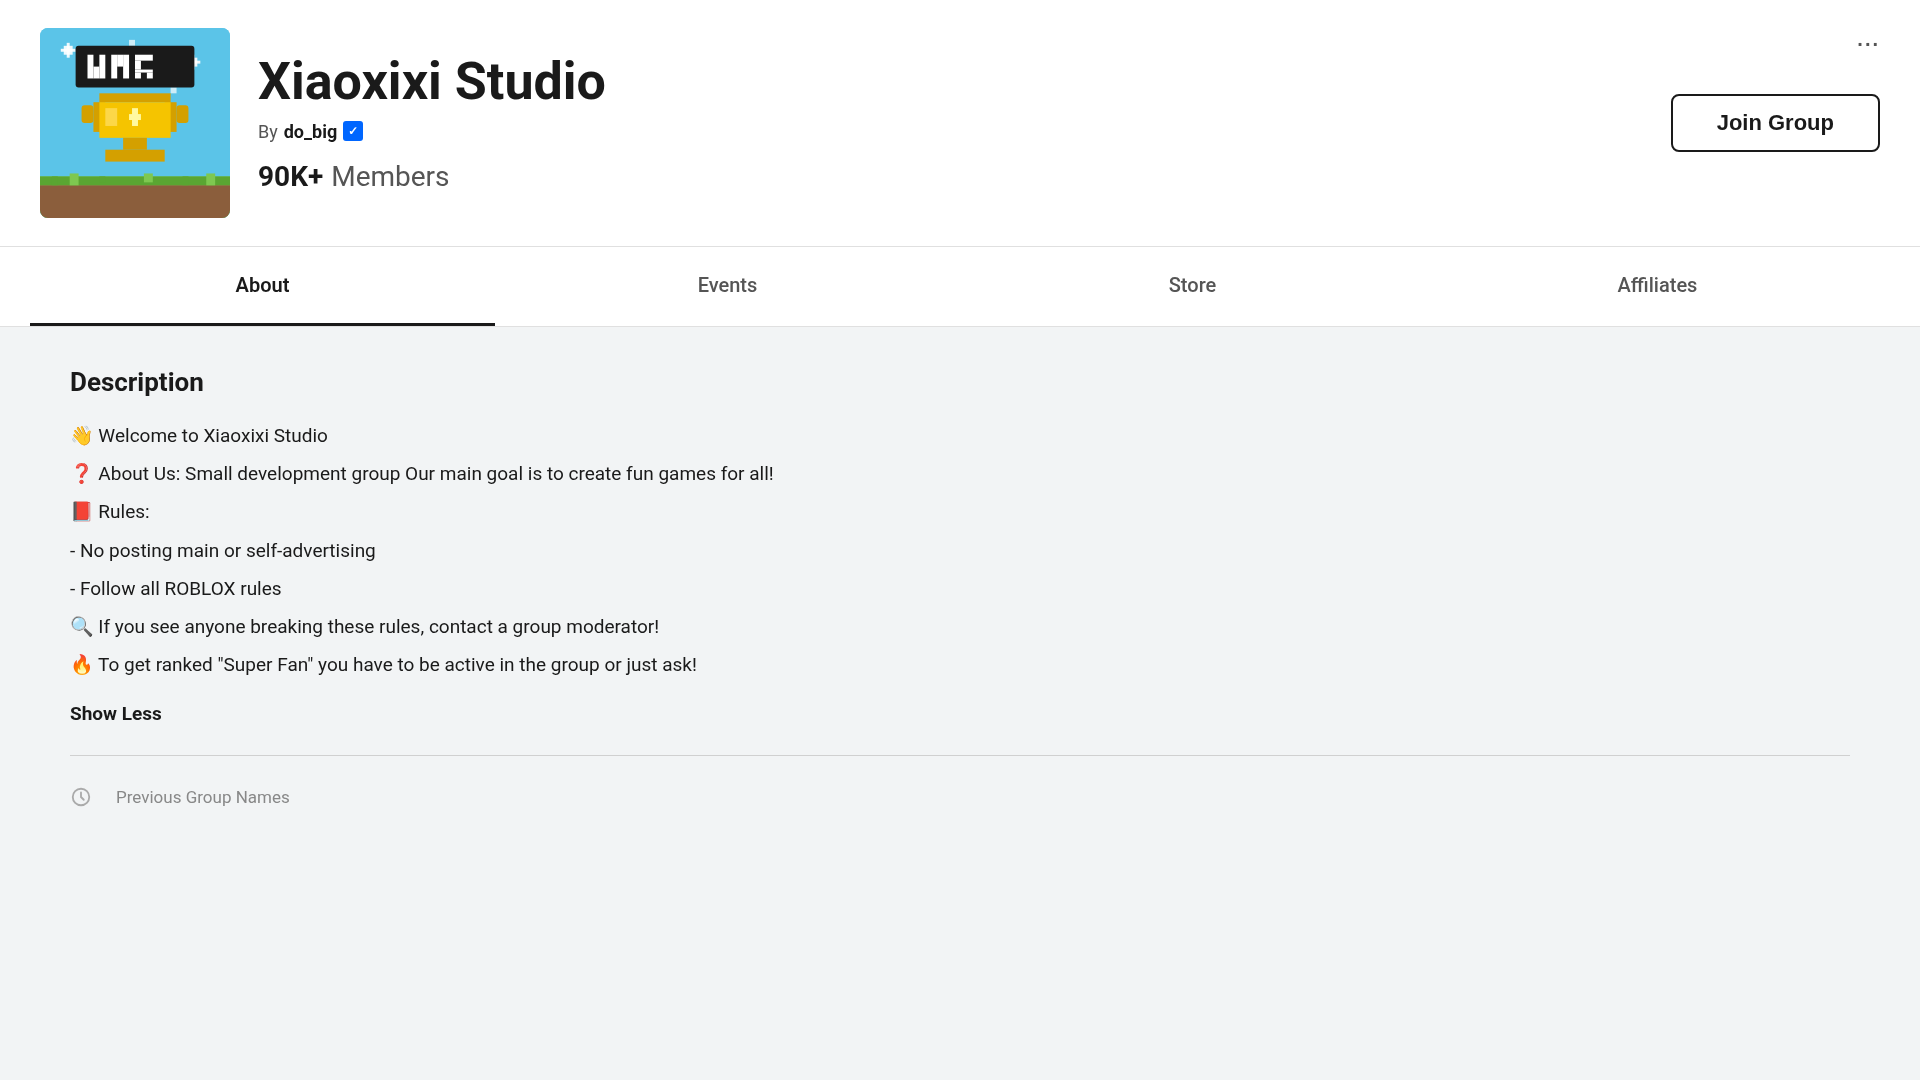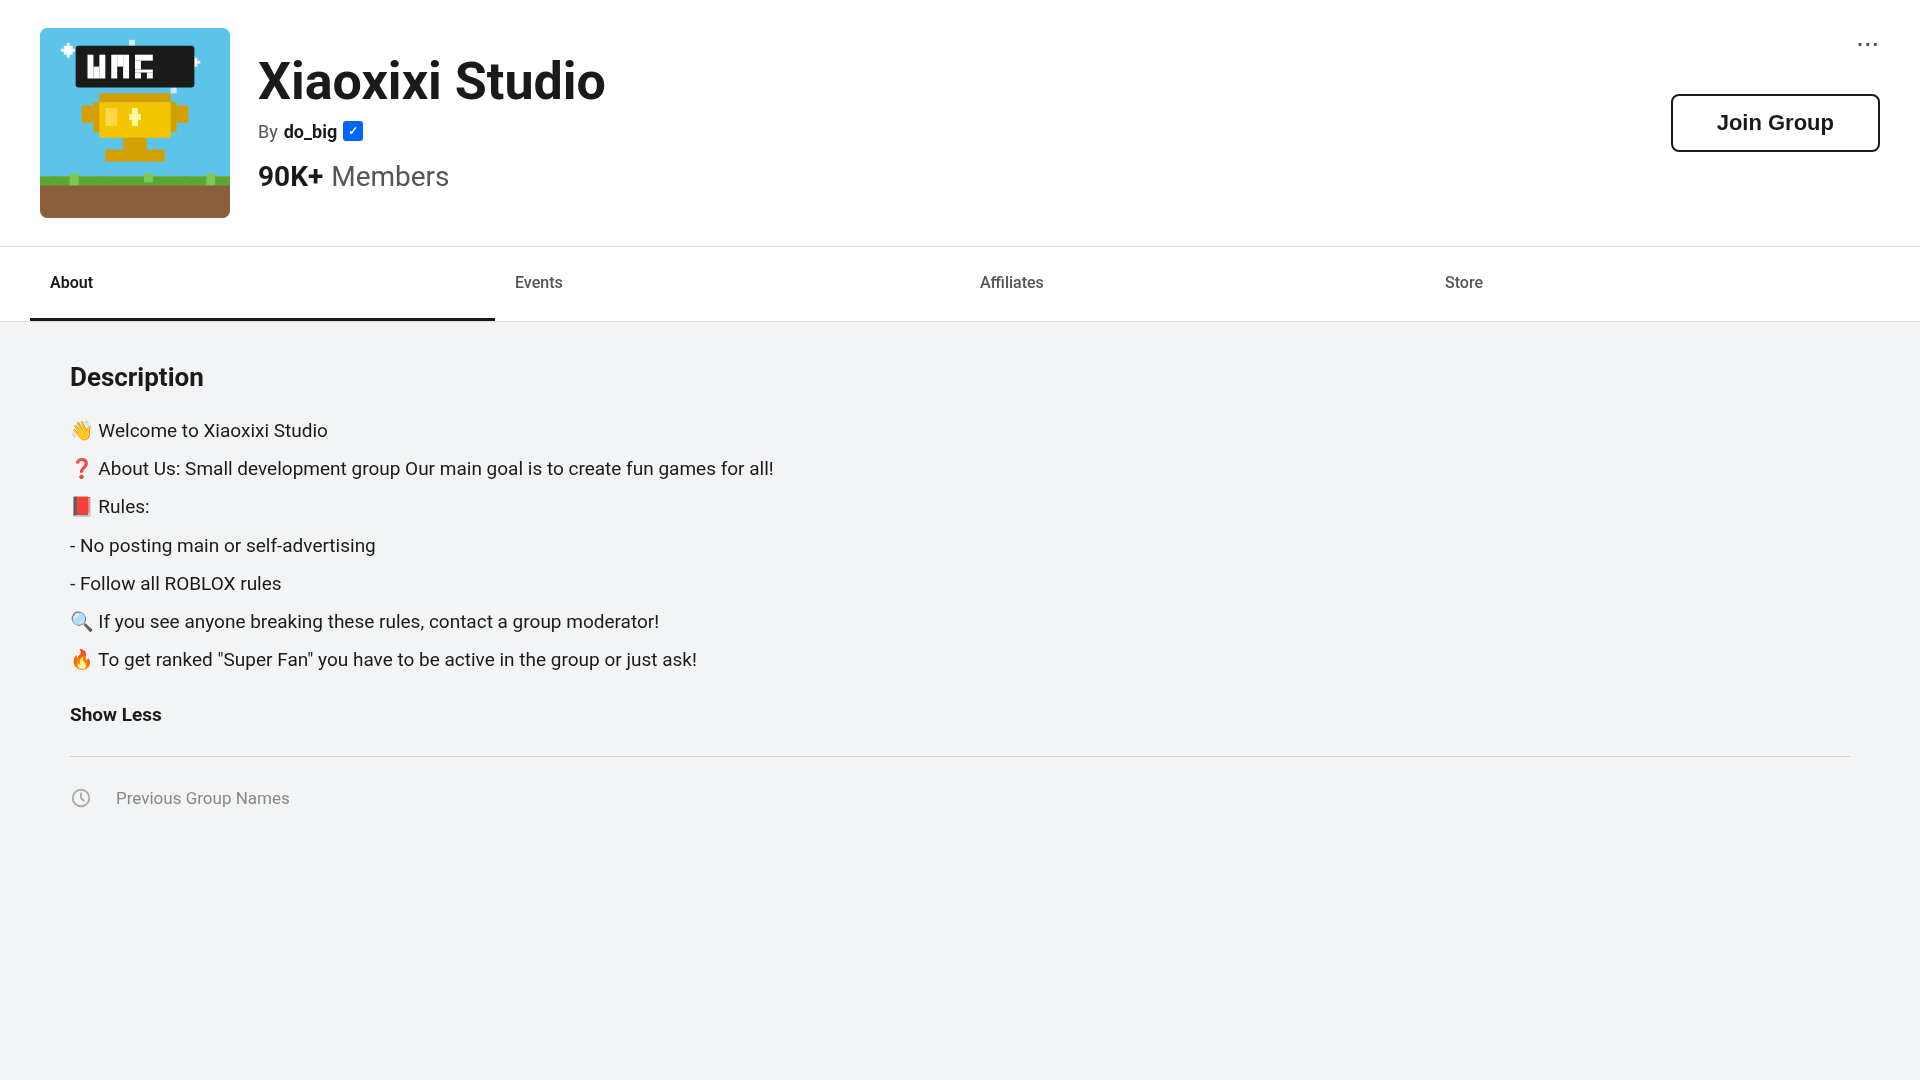--- a/index.html
+++ b/index.html
@@ -140,23 +140,23 @@
     }
 
     .tabs-inner {
       max-width: 1860px;
       margin: 0 auto;
       display: flex;
     }
 
     .tab {
       flex: 1;
-      text-align: left;
+      text-align: center;
       padding: 26px 20px;
-      font-size: 16px;
+      font-size: 20px;
       font-weight: 500;
       color: #555;
       cursor: pointer;
       position: relative;
       border-bottom: 3px solid transparent;
     }
 
     .tab.active {
       color: #1a1a1a;
       font-weight: 600;
@@ -184,21 +184,21 @@
 
     .description-body p {
       margin-bottom: 4px;
     }
 
     .show-less {
       font-size: 19px;
       font-weight: 700;
       color: #1a1a1a;
       cursor: pointer;
-      margin-top: 22px;
+      margin-top: 16px;
       display: inline-block;
     }
 
     .divider {
       border: none;
       border-top: 1px solid #d0d0d0;
       margin: 30px 0;
     }
 
     .previous-names {
@@ -314,24 +314,24 @@
 
 <div class="tabs-section">
   <div class="tabs-inner">
     <div class="tab active">
       <span>About</span>
     </div>
     <div class="tab">
       <span>Events</span>
     </div>
     <div class="tab">
+      <span>Store</span>
+    </div>
+    <div class="tab">
       <span>Affiliates</span>
-    </div>
-    <div class="tab">
-      <span>Store</span>
     </div>
   </div>
 </div>
 
 <div class="content-section">
   <h2 class="description-heading">Description</h2>
 
   <div class="description-body">
     <p>👋 Welcome to Xiaoxixi Studio</p>
     <p>❓ About Us: Small development group Our main goal is to create fun games for all!</p>

